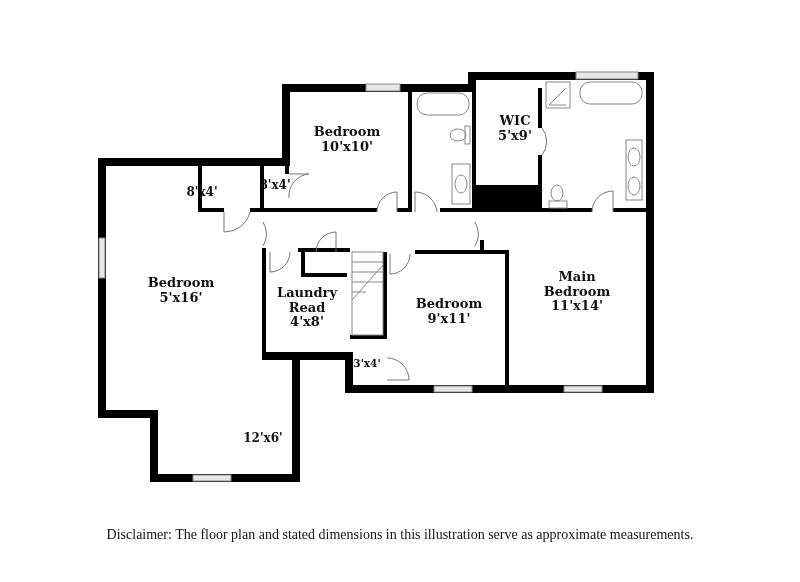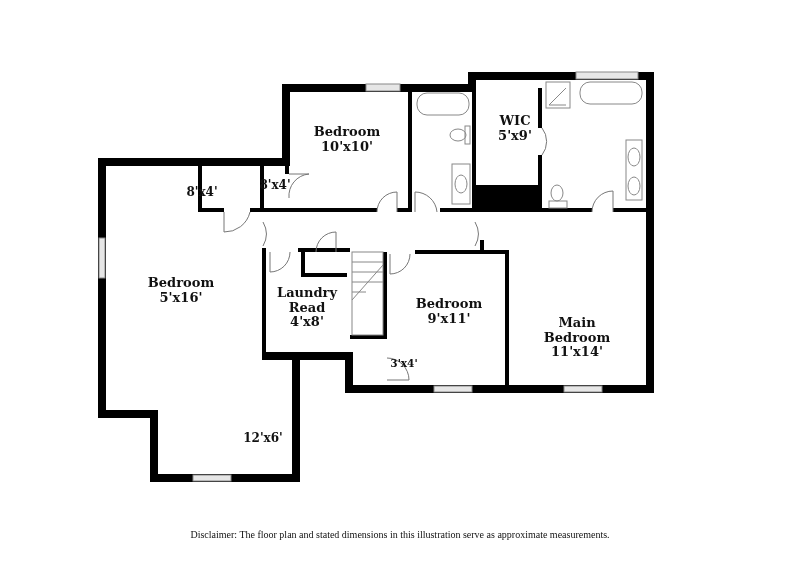--- a/index.html
+++ b/index.html
@@ -3,21 +3,21 @@
 <meta charset="utf-8">
 <style>
   html, body { margin: 0; padding: 0; background: #ffffff; }
   body { width: 800px; height: 582px; position: relative; overflow: hidden; font-family: "DejaVu Serif", "Liberation Serif", serif; }
   #plan { position: absolute; left: 0; top: 0; width: 800px; height: 582px; }
   .lbl { position: absolute; text-align: center; font-weight: bold; color: #111; font-family: "DejaVu Serif", "Liberation Serif", serif; line-height: 1.12; white-space: nowrap; transform: translate(-50%, -50%); }
   .lbl span { display: block; }
   .lbl.md { font-size: 13px; }
   .lbl.sm { font-size: 12px; margin-left: 44px; }
   .lbl.xs { font-size: 10.5px; }
-  #disclaimer { position: absolute; left: 0; top: 527px; width: 800px; text-align: center; font-family: "Liberation Serif", "DejaVu Serif", serif; font-size: 10px; color: #111; line-height: 16px; }
+  #disclaimer { position: absolute; left: 0; top: 527px; width: 800px; text-align: center; font-family: "Liberation Serif", "DejaVu Serif", serif; font-size: 14px; color: #111; line-height: 16px; }
   #disclaimer span { display: block; }
 </style>
 </head>
 <body>
 
 <svg id="plan" viewBox="0 0 800 582" xmlns="http://www.w3.org/2000/svg">
   <g fill="#000">
 
     <rect x="98" y="158" width="8" height="260"></rect>
     <rect x="98" y="158" width="190" height="8"></rect>
@@ -142,24 +142,24 @@
 </div>
 <div class="lbl md" style="left:307px; top:308px;">
   <span>Laundry</span>
   <span>Read</span>
   <span>4'x8'</span>
 </div>
 <div class="lbl md" style="left:449px; top:312px;">
   <span>Bedroom</span>
   <span>9'x11'</span>
 </div>
-<div class="lbl xs" style="left:367px; top:364px;margin-left:37px;">
+<div class="lbl xs" style="left:367px; top:364px;">
   <span>3'x4'</span>
 </div>
-<div class="lbl md" style="left:577px; top:292px;margin-top:46px;">
+<div class="lbl md" style="left:577px; top:292px;">
   <span>Main</span>
   <span>Bedroom</span>
   <span>11'x14'</span>
 </div>
 <div class="lbl sm" style="left:219px; top:439px;">
   <span>12'x6'</span>
 </div>
 
 <div id="disclaimer">
   <span>Disclaimer: The floor plan and stated dimensions in this illustration serve as approximate measurements.</span>

